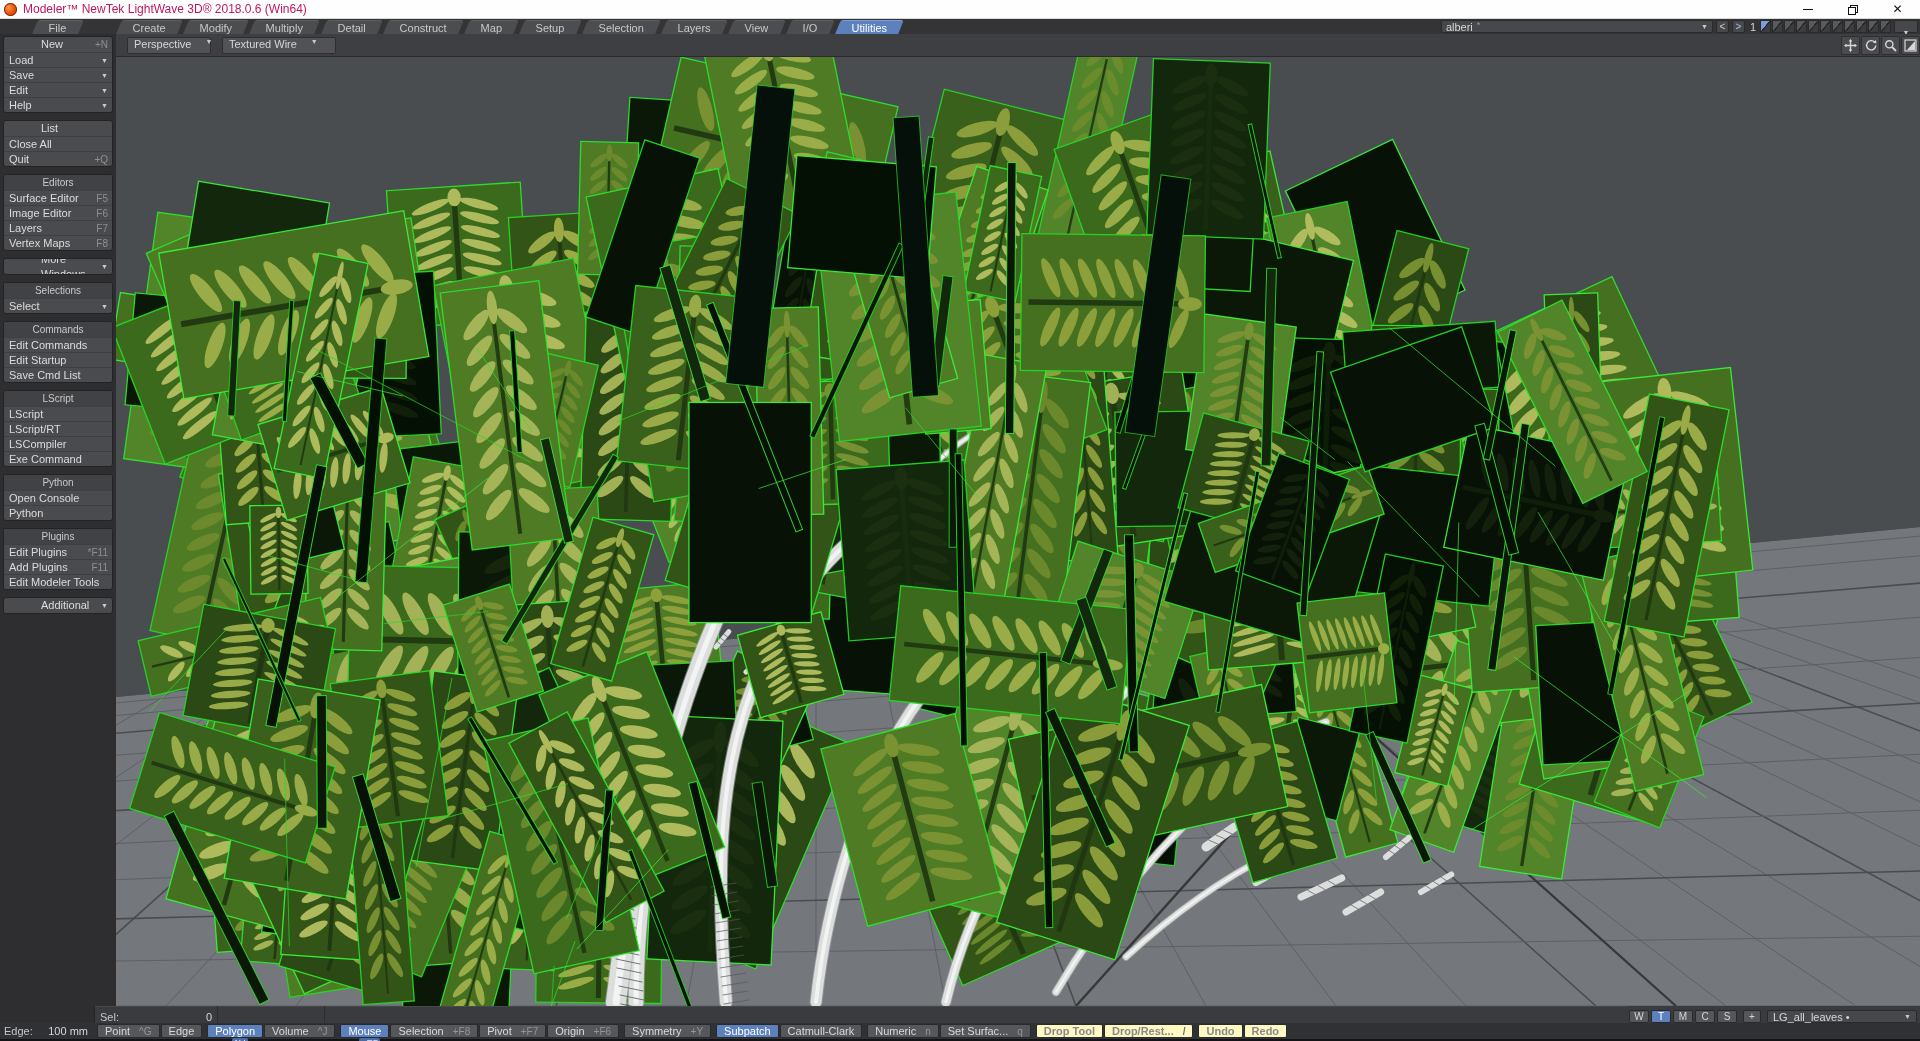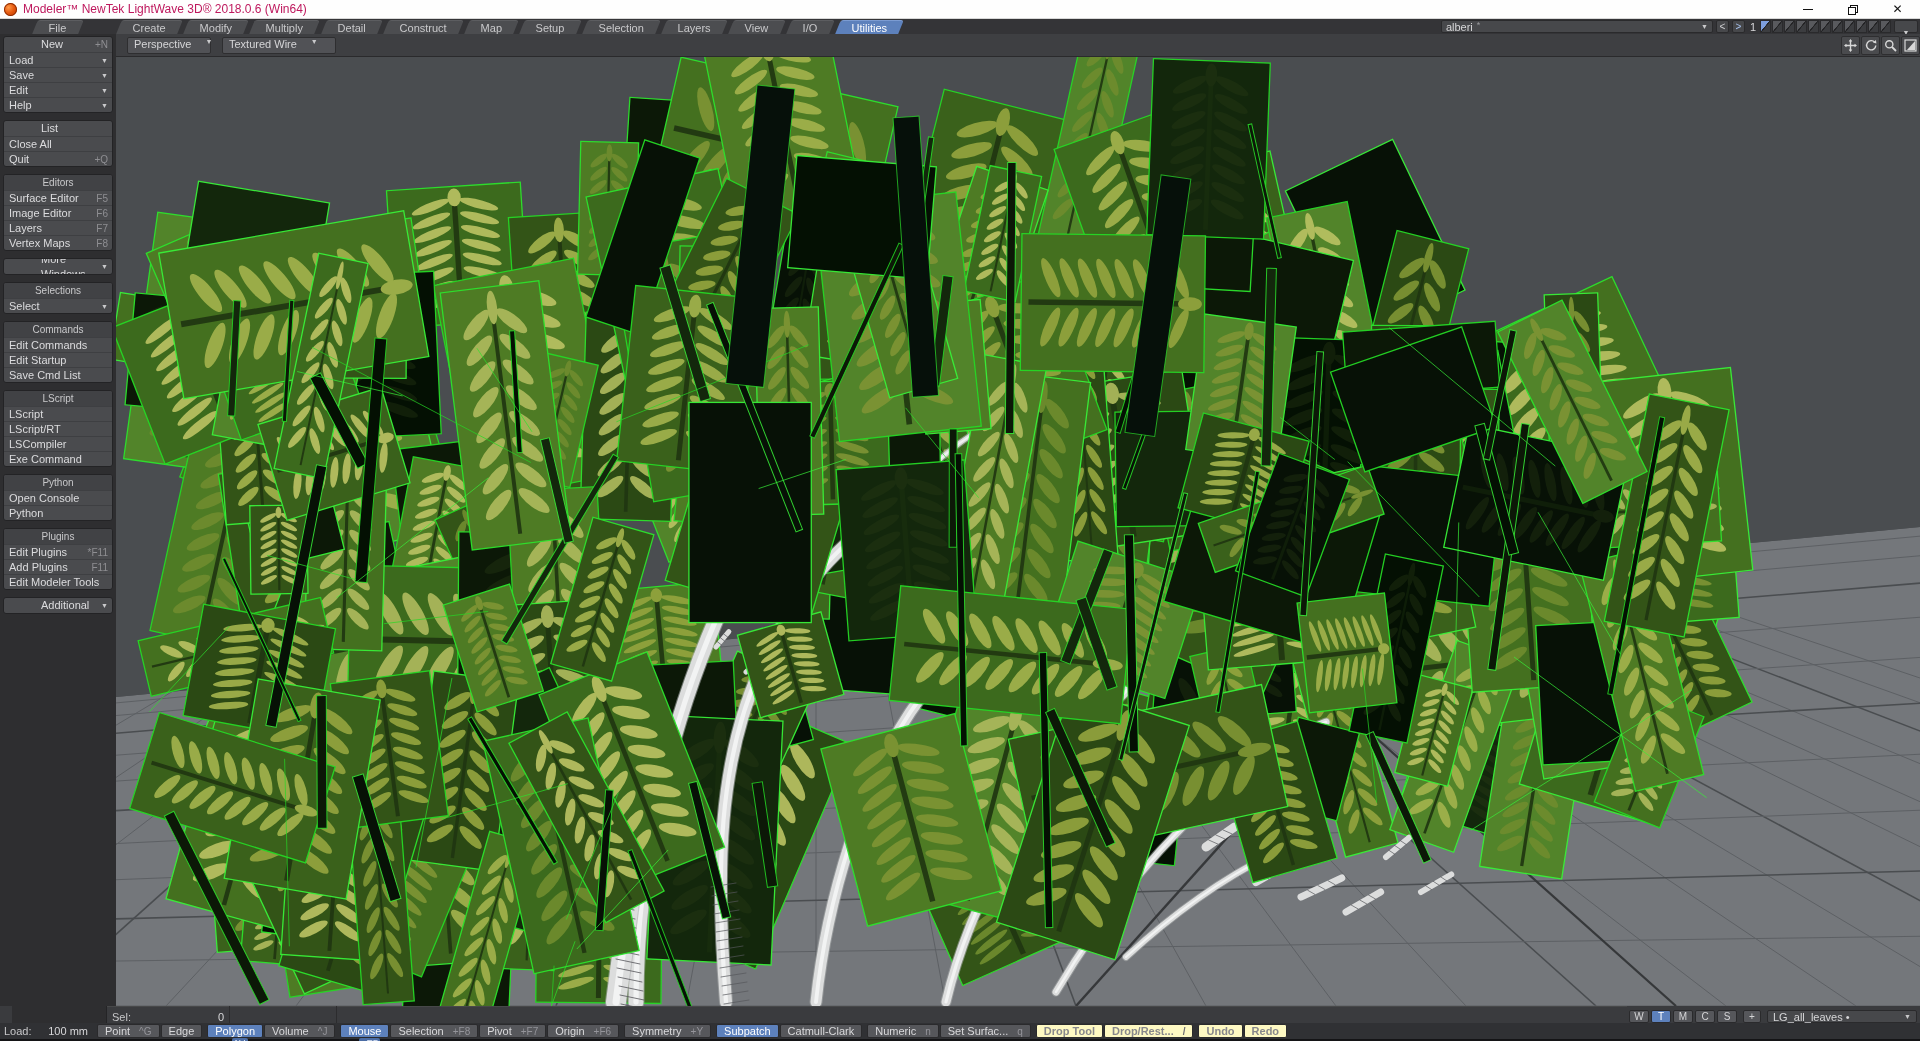--- a/index.html
+++ b/index.html
@@ -71,21 +71,21 @@
   #vp-ctrls { margin-left:auto; display:flex; }
   .vp-icon-btn { width:19px; height:19px; margin-left:1px; background:#4a4b4e; border:1px solid #2e2e30;
     border-radius:2px; display:flex; align-items:center; justify-content:center; }
   .vp-icon-btn svg { display:block; }
 
   
   #viewport { position:absolute; left:116px; top:57px; width:1804px; height:949px; background:#4a4d50; overflow:hidden; }
 
   
   #statusrow { position:absolute; left:0; top:1006px; width:1920px; height:21px; background:#3a3b3e;
-    display:flex; align-items:center; font-size:11px;padding-left:12px; }
+    display:flex; align-items:center; font-size:11px; }
   #status-spacer { width:95px; height:100%; background:#2e2e30; border-right:1px solid #242426; }
   .scell { height:100%; display:flex; align-items:center; border-right:1px solid #2c2c2e; padding:0 5px;
     background:#3a3b3e; box-shadow:inset 0 1px 0 #474849; }
   #sel-cell { width:123px; }
   #sel-label { color:#c7c7c9; }
   #sel-value { margin-left:auto; color:#d8d8da; }
   #cell2 { width:107px; }
   #cell3 { flex:1; border-right:none; }
   #status-right { display:flex; align-items:center; height:100%; padding-right:3px; background:#3a3b3e; }
   .vmap-btn { width:20px; height:13px; margin-left:2px; background:#56575b; border:1px solid #2a2a2c; border-radius:2px;
@@ -1687,21 +1687,21 @@
       <div class="vmap-btn" id="add-vmap">+</div>
       <div id="surface-selector">
         <span>LG_all_leaves •</span>
         <span class="dd-arrow">▼</span>
       </div>
     </div>
   </div>
 
   <div id="bottombar">
     <div id="grid-cell">
-      <span>Load:</span>
+      <span>Edge:</span>
       <span id="grid-value">100 mm</span>
     </div>
     <div id="tool-groups" style="display:flex">
         <div class="tgroup">
           <div class="tool-btn">
             <span>Point</span>
             <span class="shortcut">^G</span>
           </div>
           <div class="tool-btn">
             <span>Edge</span>

